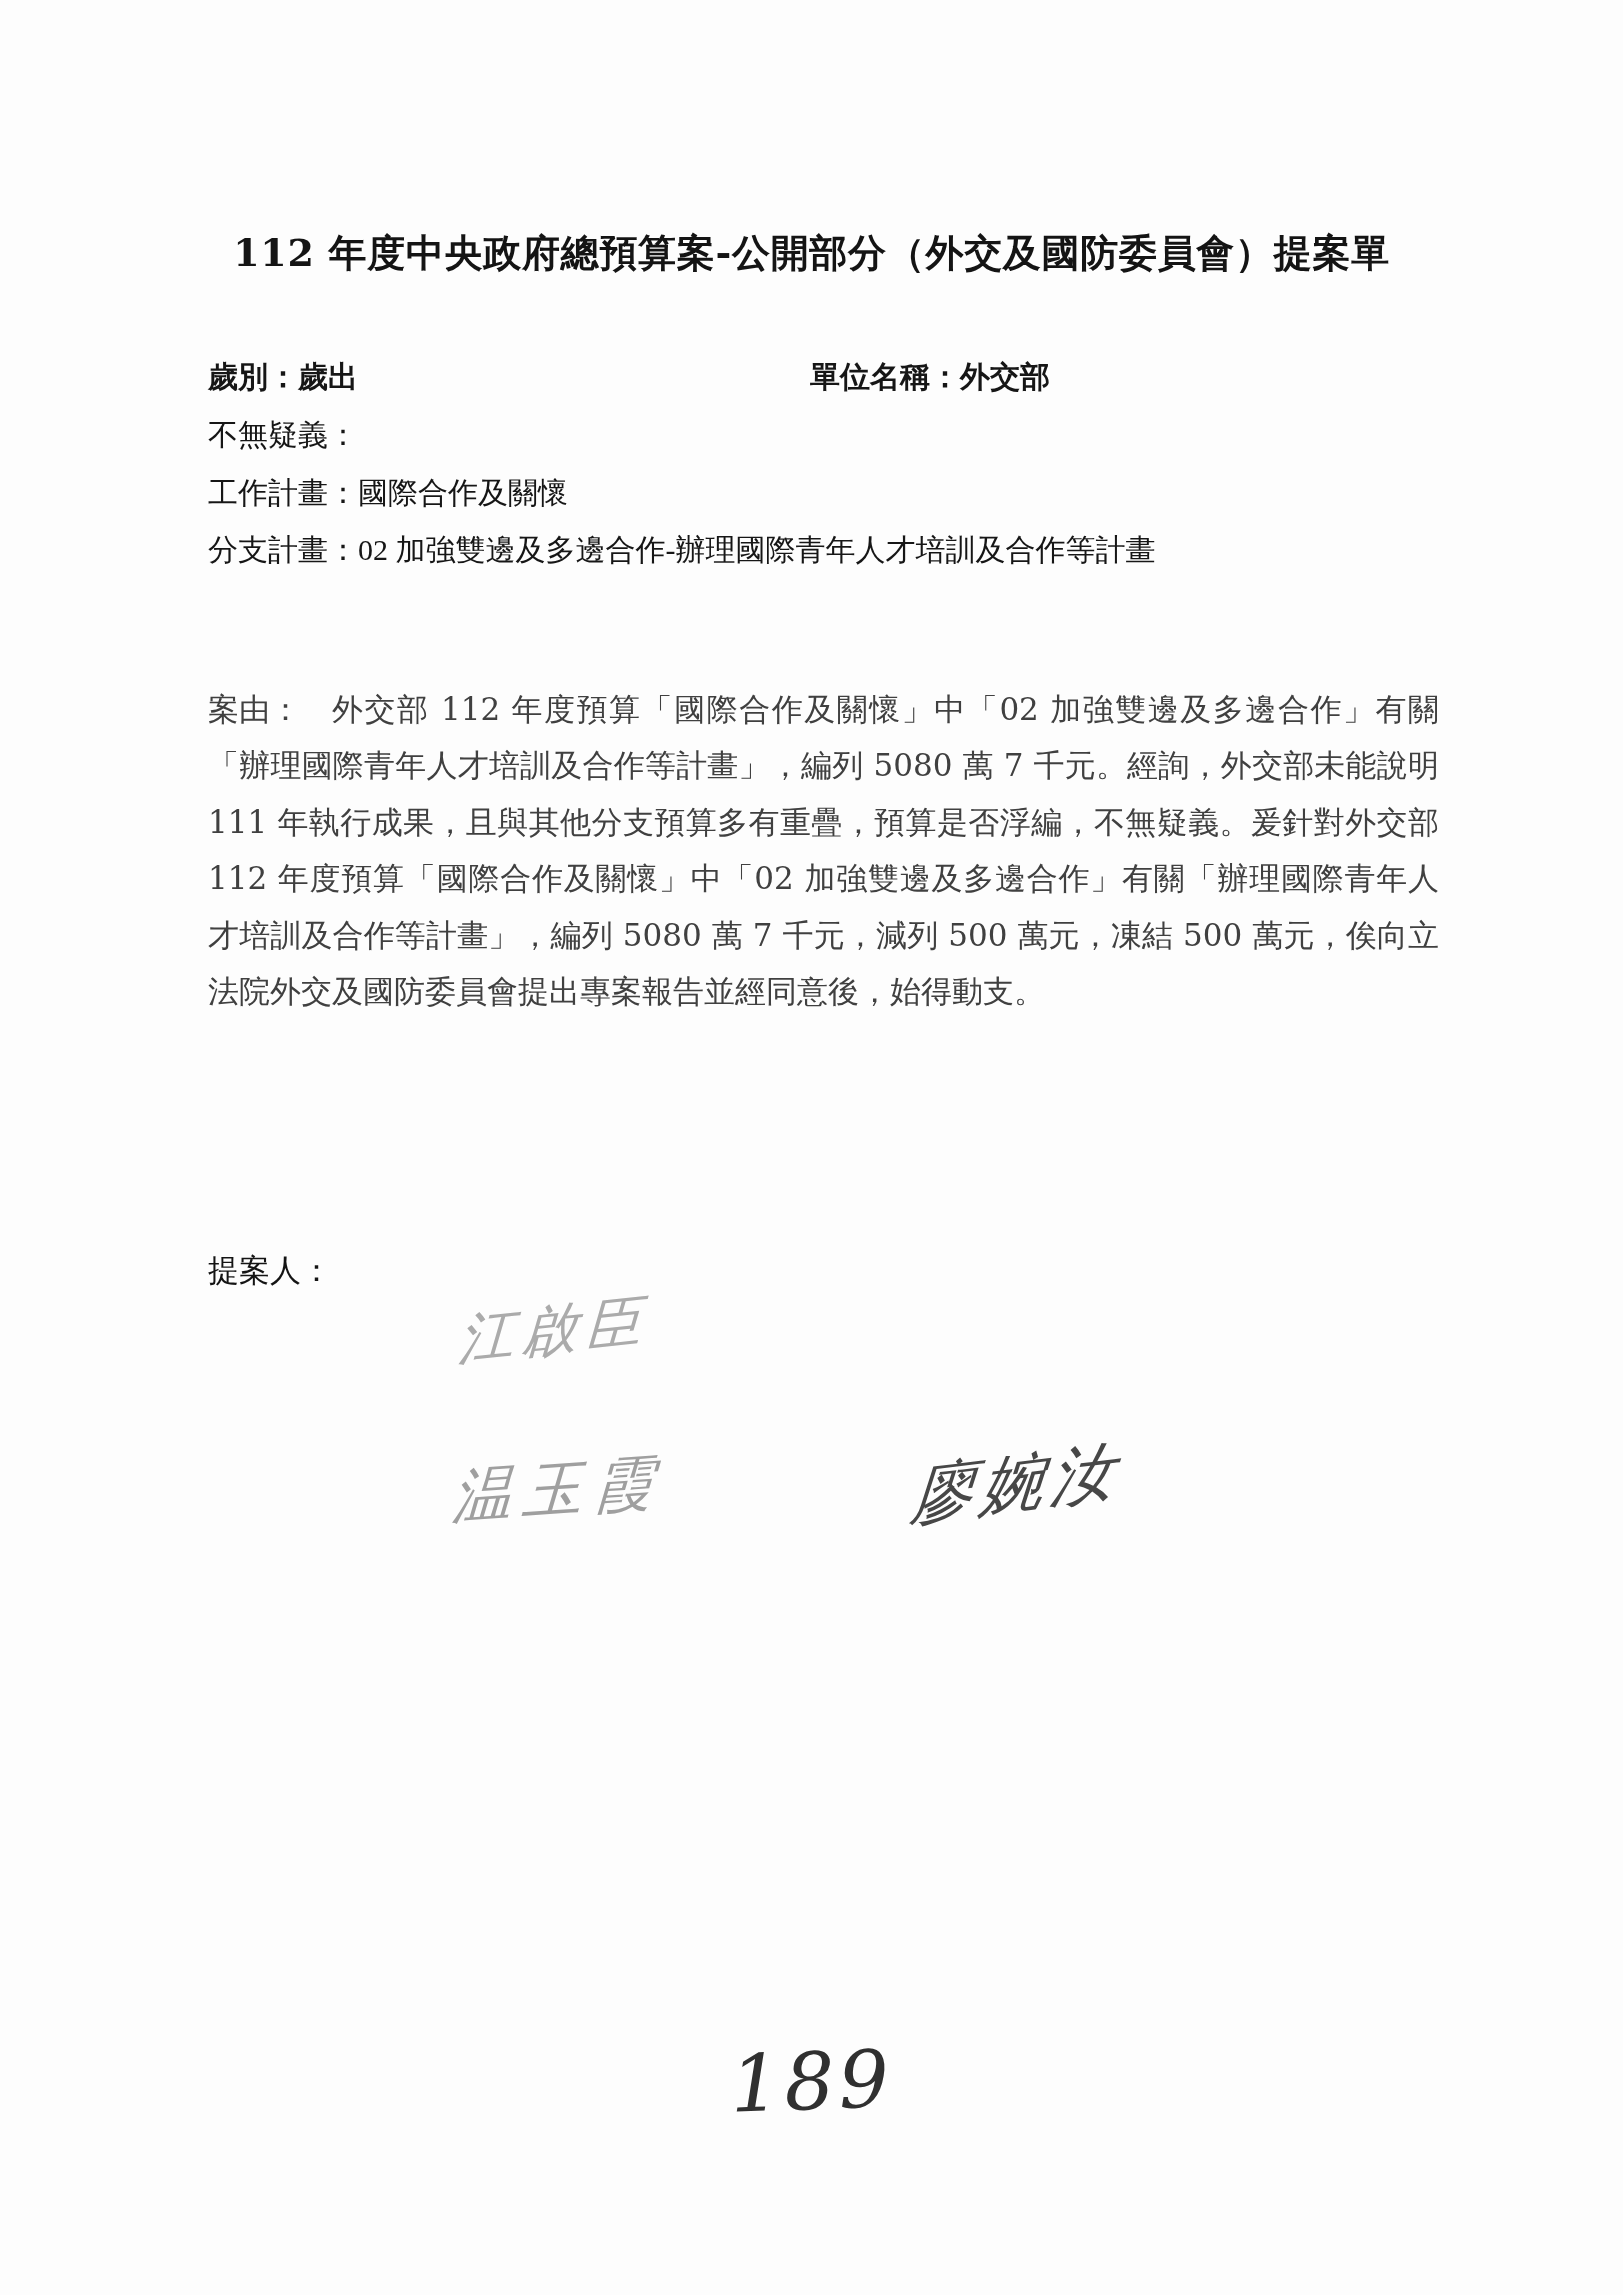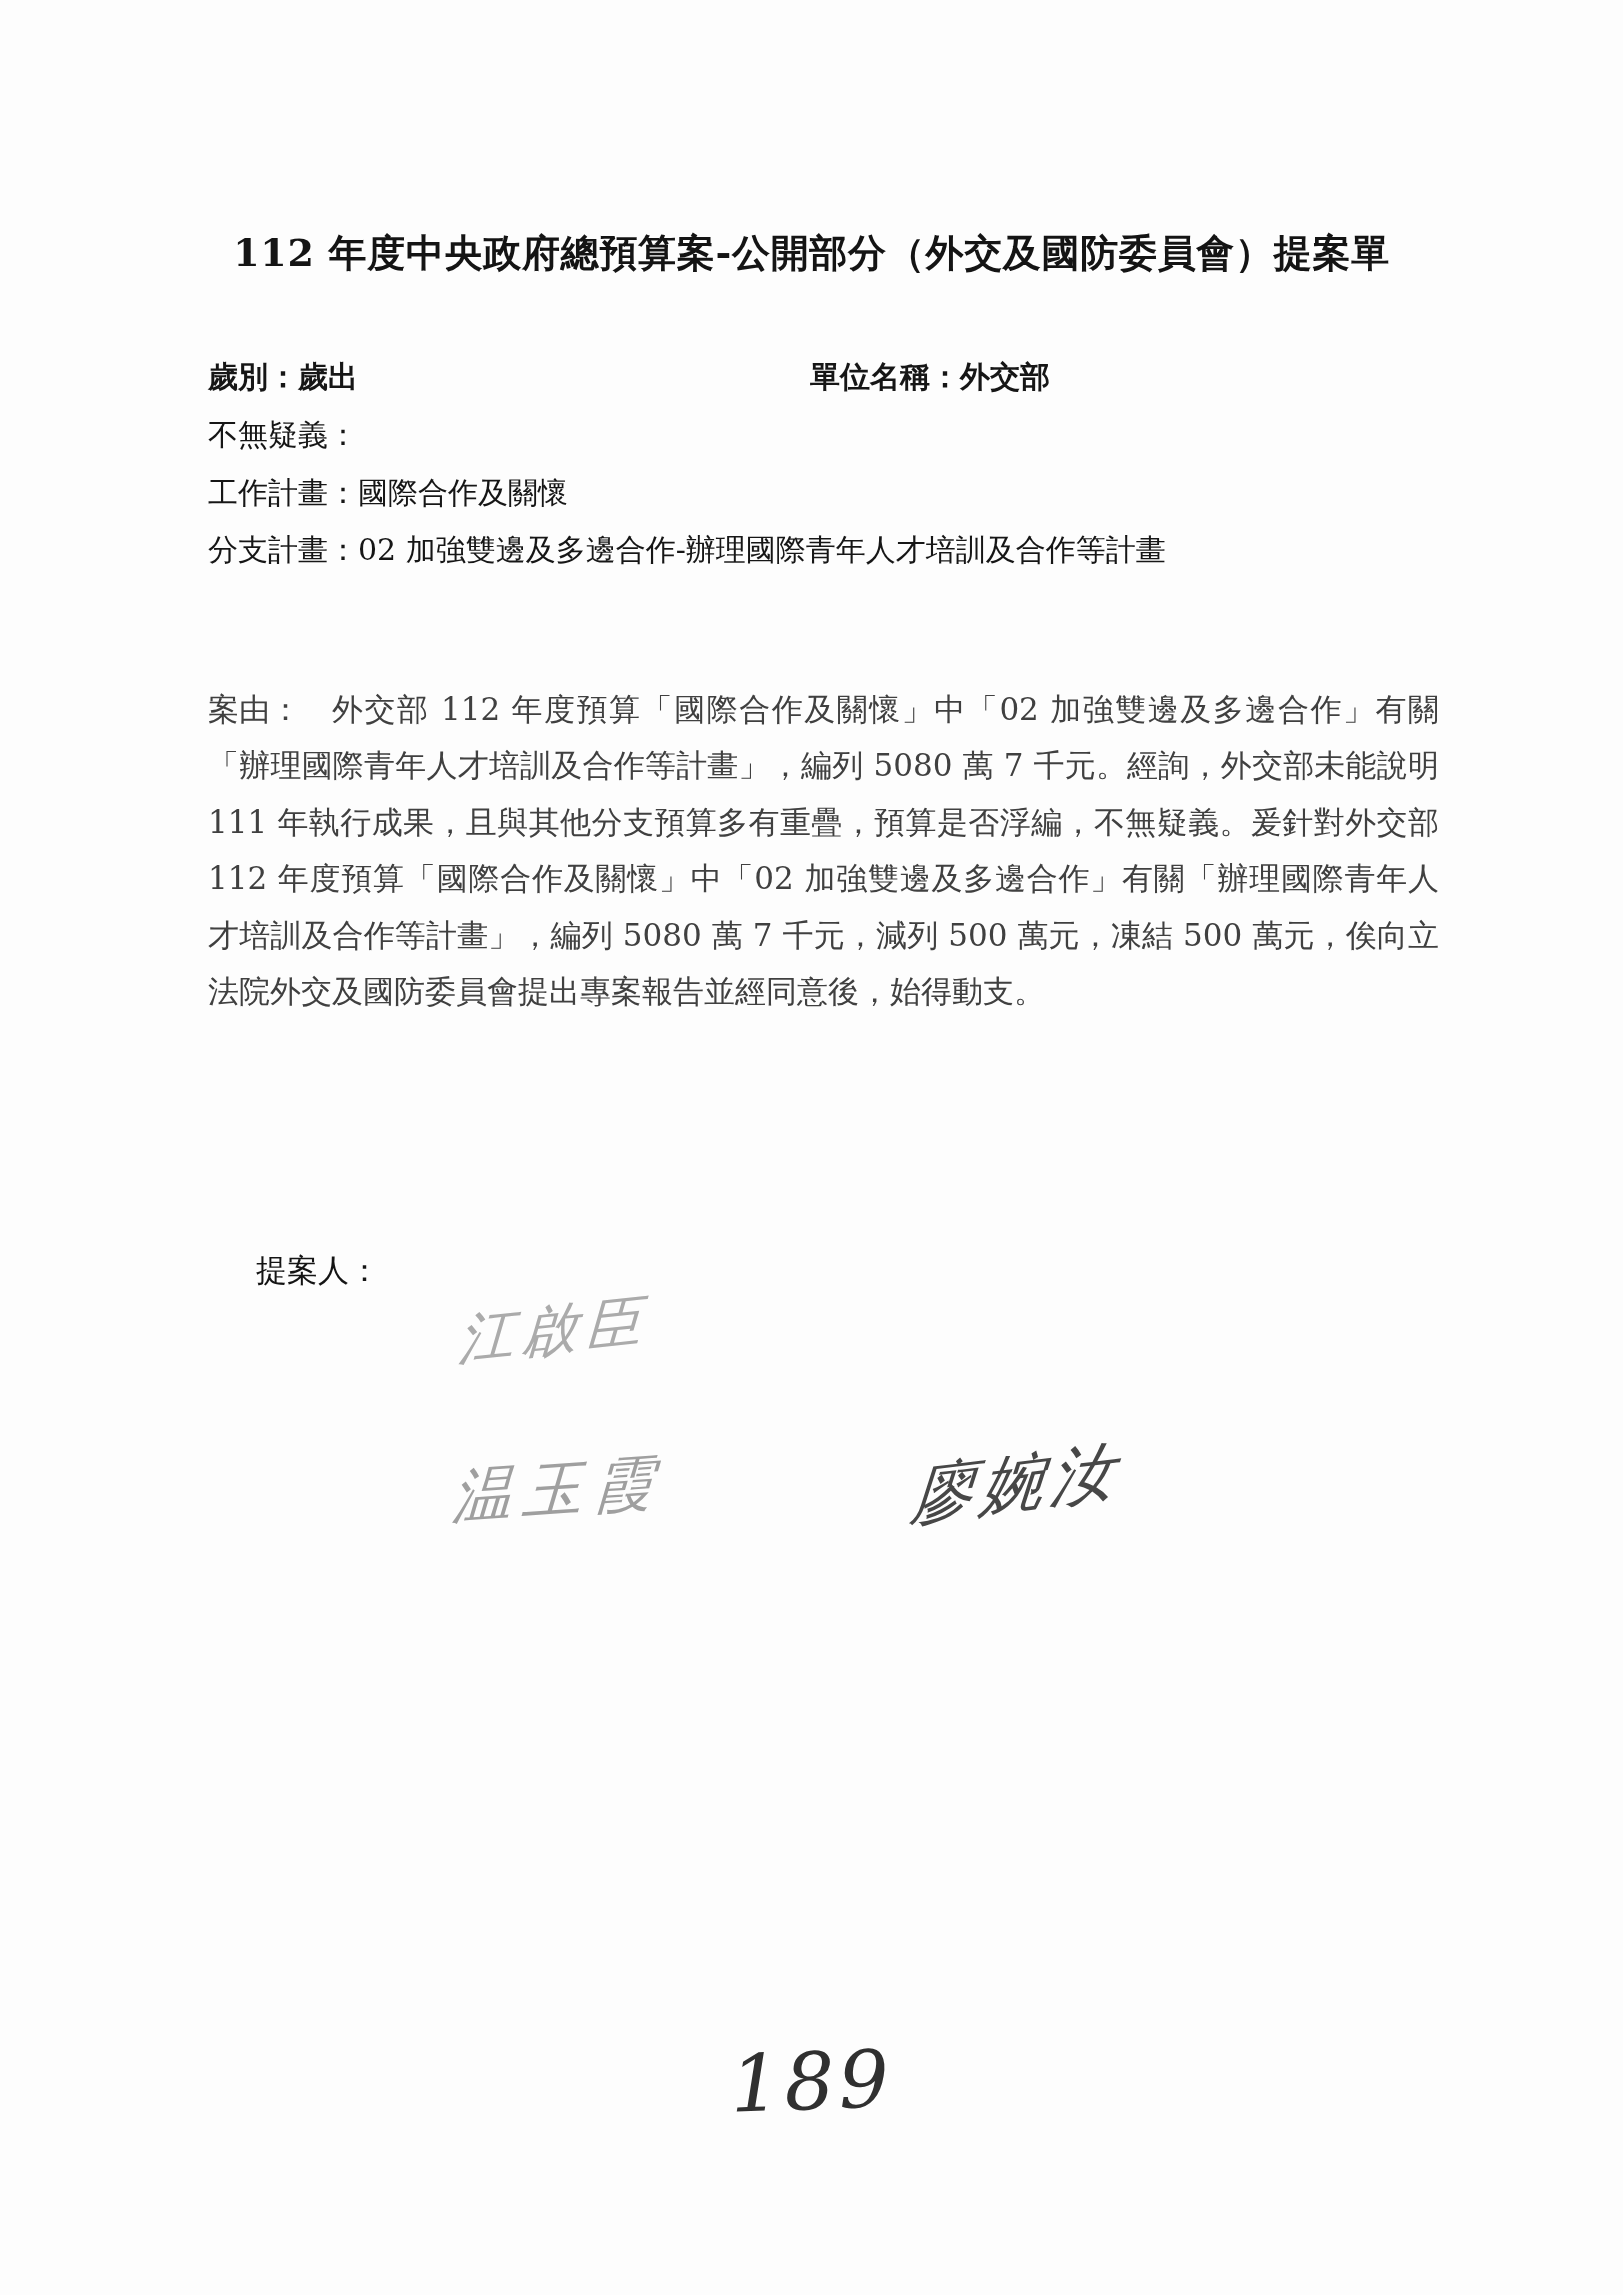--- a/index.html
+++ b/index.html
@@ -38,20 +38,21 @@
   
   .meta {
     position: absolute;
     top: 353px;
     left: 208px;
     width: 1244px;
     font-size: 30px;
     line-height: 1.62;
     font-weight: bold;
     color: #161616;
+    font-family: Liberation Serif, serif;
   }
   .meta-row {
     display: flex;
     align-items: baseline;
     margin-bottom: 9.2px;
   }
   .meta-col-left {
     width: 602px;
     white-space: pre;
   }
@@ -88,21 +89,20 @@
   }
 
   
   .proposer {
     position: absolute;
     top: 1250px;
     left: 208px;
     font-size: 31px;
     white-space: pre;
     color: #141414;
-    margin-left: 48px;
   }
 
   
   .sig {
     position: absolute;
     color: #5d5d5d;
     font-family: "DejaVu Serif", "Liberation Serif", serif;
     font-style: italic;
     opacity: 0.72;
   }

